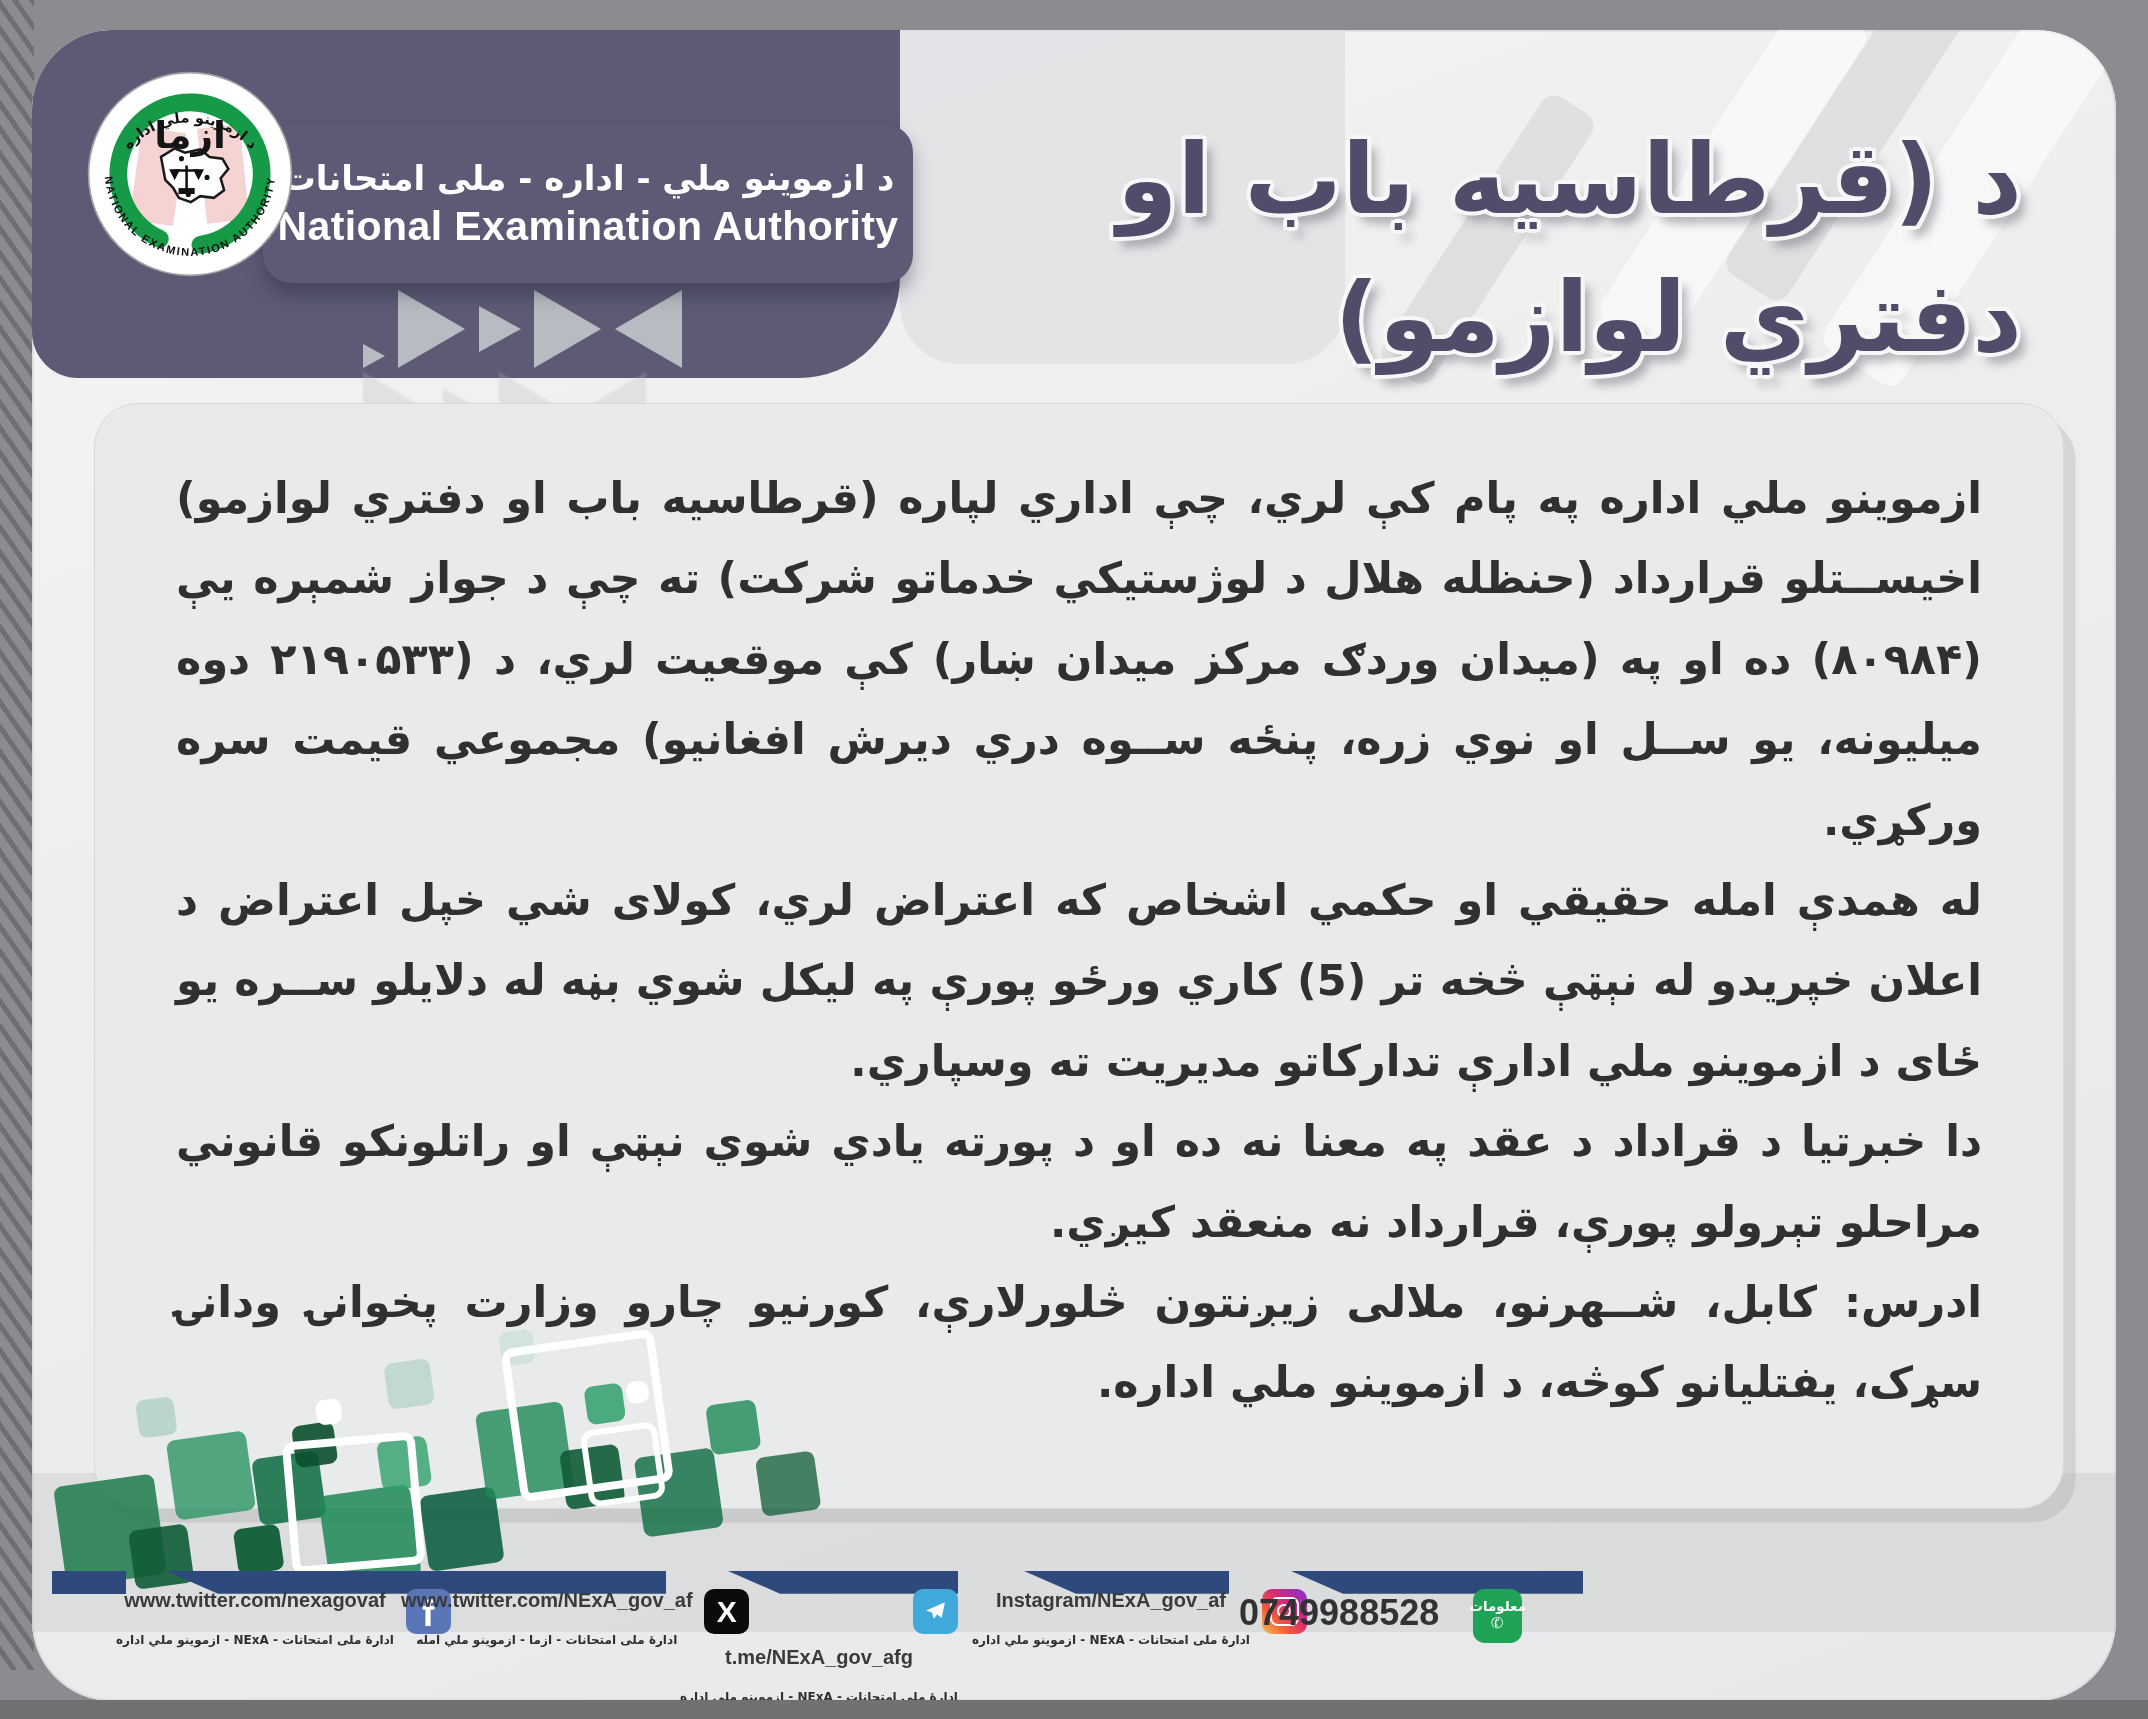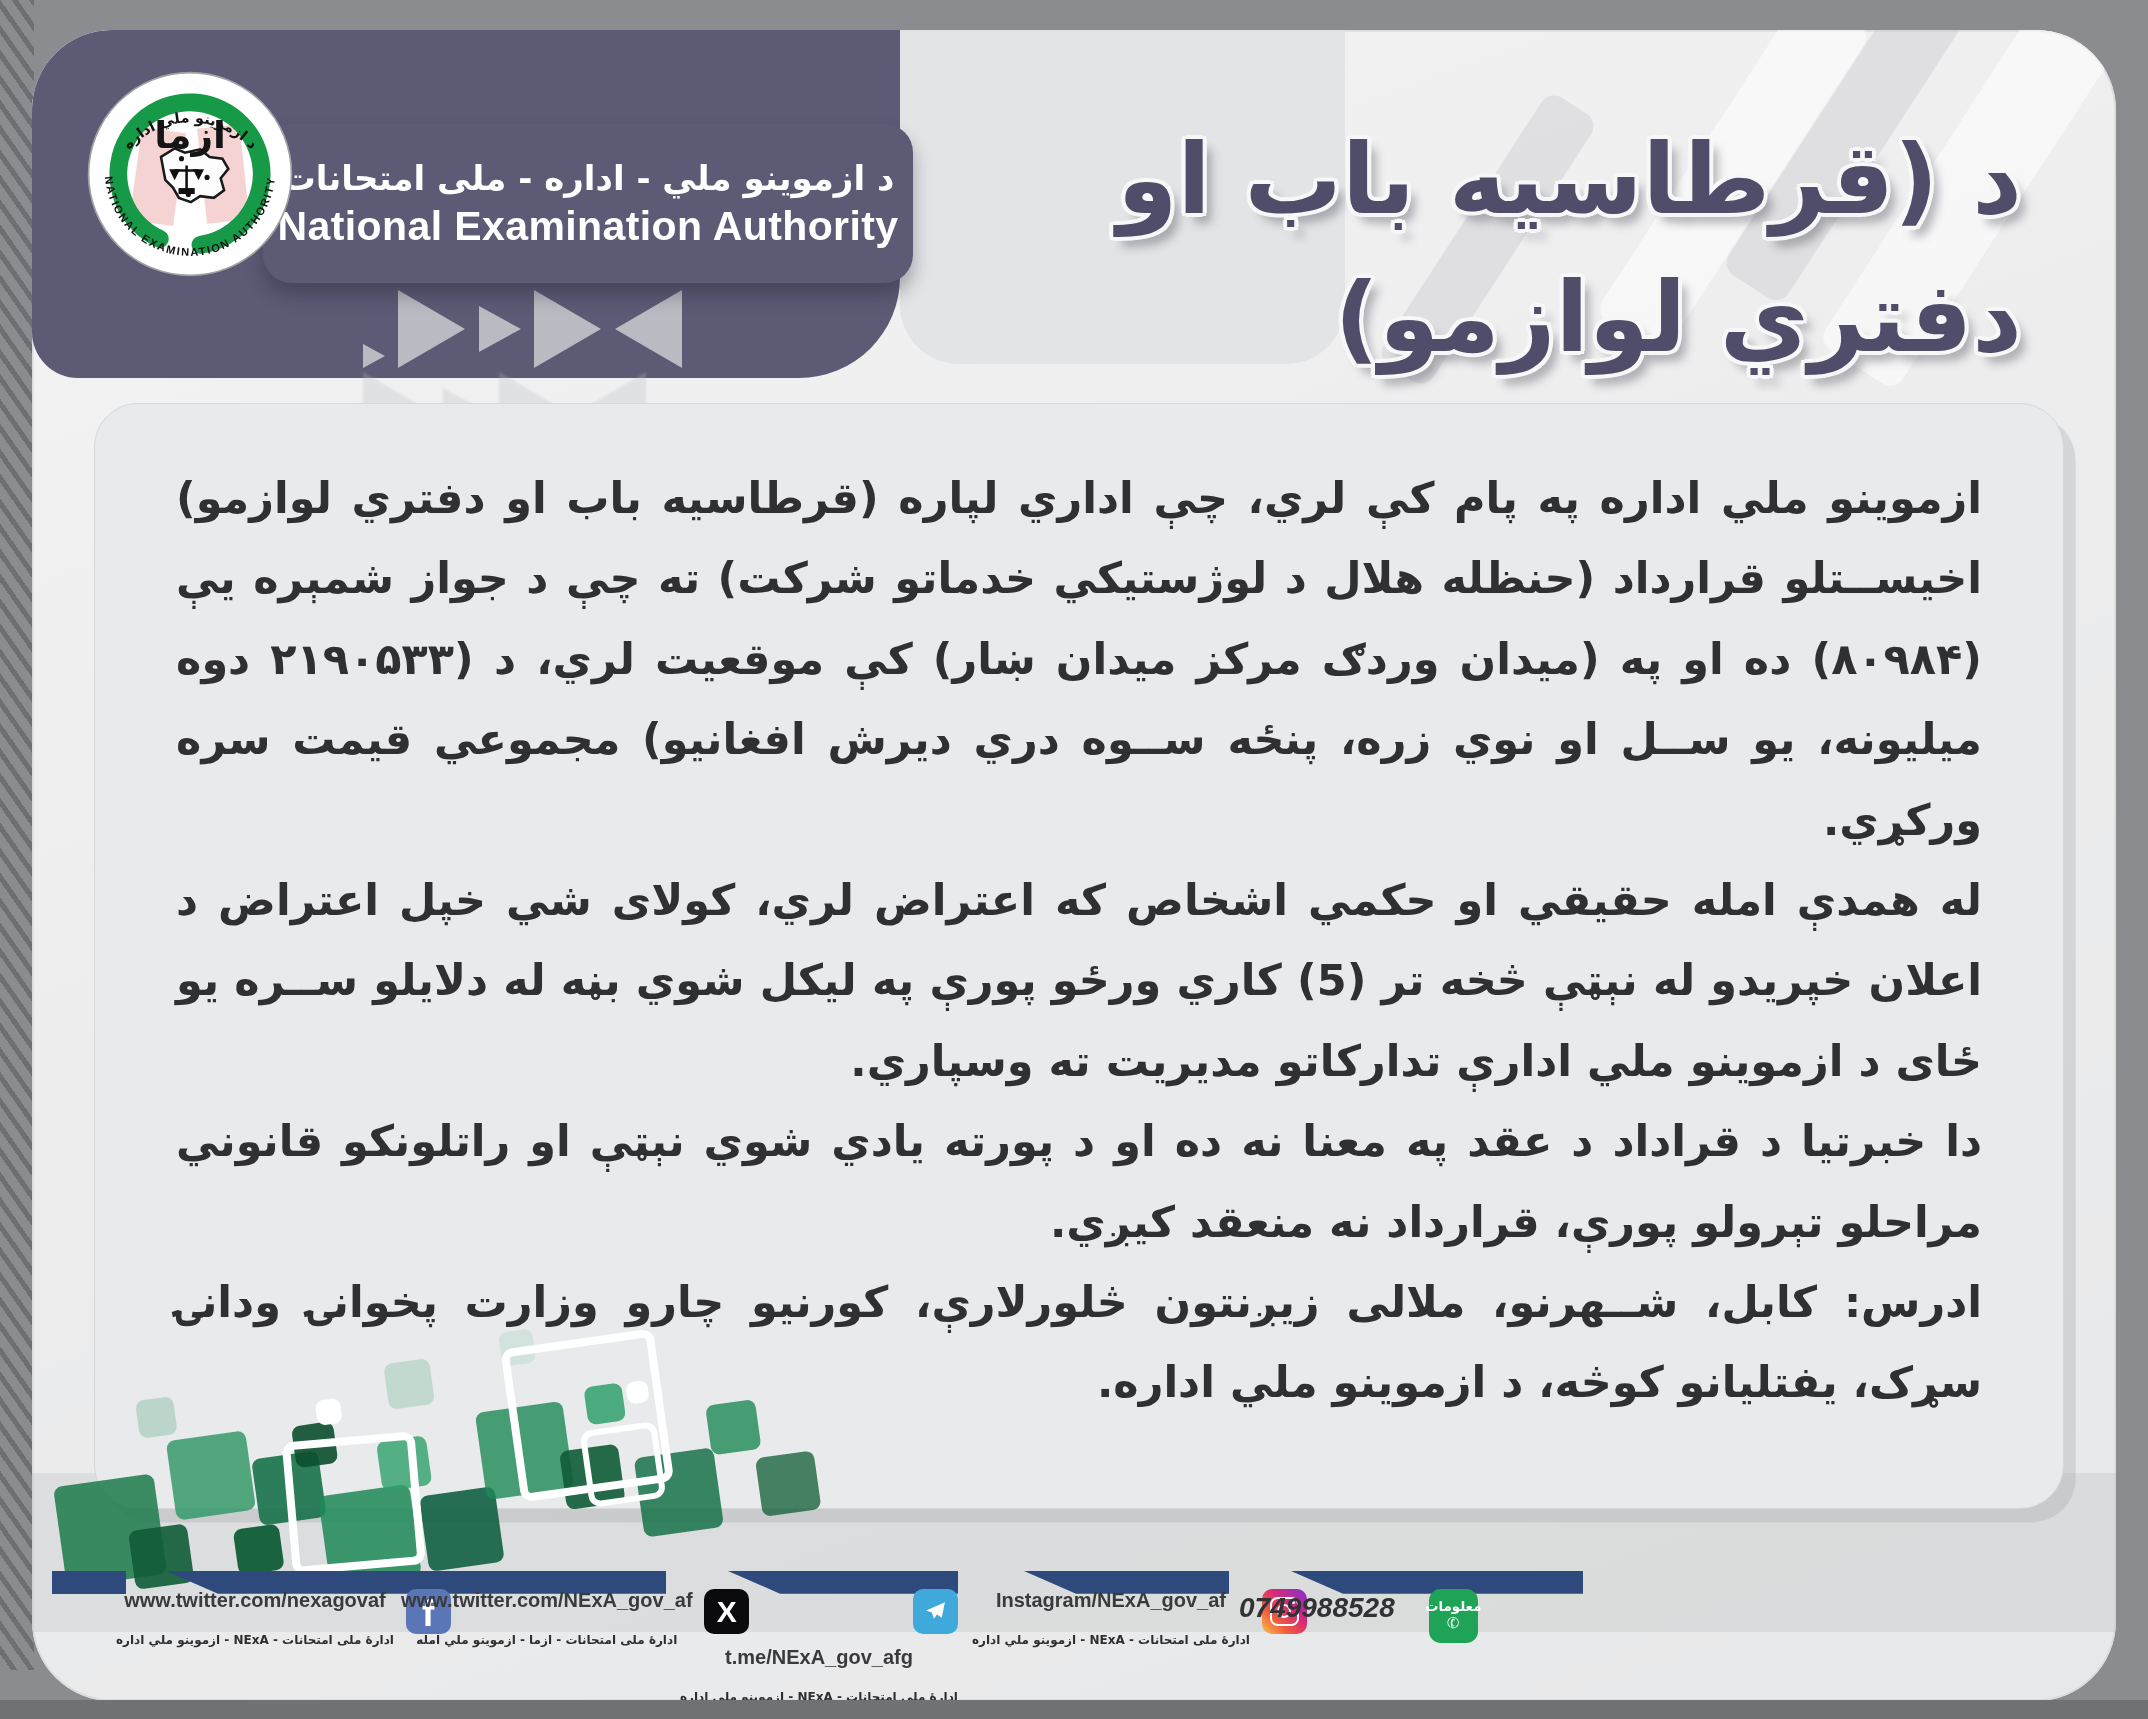--- a/index.html
+++ b/index.html
@@ -122,21 +122,21 @@
   .ig-dot{position:absolute;right:1.7px;top:1.7px;width:3.4px;height:3.4px;background:#fff;border-radius:50%;display:block;}
   .ftext{display:flex;flex-direction:column;align-items:center;}
   .furl{font-family:"Liberation Sans",sans-serif;font-weight:bold;font-size:20px;color:#3a3a3c;direction:ltr;white-space:nowrap;}
   .fcap{font-size:12px;font-weight:bold;color:#2f2f31;direction:rtl;white-space:nowrap;margin-top:21px;}
   .badge{
     width:49px;height:54px;border-radius:11.7px;background:#1fa356;color:#fff;
     display:flex;flex-direction:column;align-items:center;justify-content:center;
     font-size:13.4px;font-weight:bold;line-height:1.1;flex:0 0 auto;
   }
   .badge .ph{font-size:15px;transform:rotate(-15deg);}
-  .fnum{font-family:"Liberation Sans",sans-serif;font-weight:bold;font-size:28px;color:#323234;margin-top:3.4px;direction:ltr;font-style:italic;}
+  .fnum{font-family:"Liberation Sans",sans-serif;font-weight:bold;font-size:36px;color:#323234;margin-top:3.4px;direction:ltr;}
 </style>
 </head>
 <body>
 
 <div class="canvas">
 
   <div class="card">
 
     <div class="wm wm-bar" style="left:1661px;top:-50px;width:80px;height:386px;"></div>
     <div class="wm wm-bar2" style="left:1779px;top:-67px;width:71px;height:352px;"></div>

